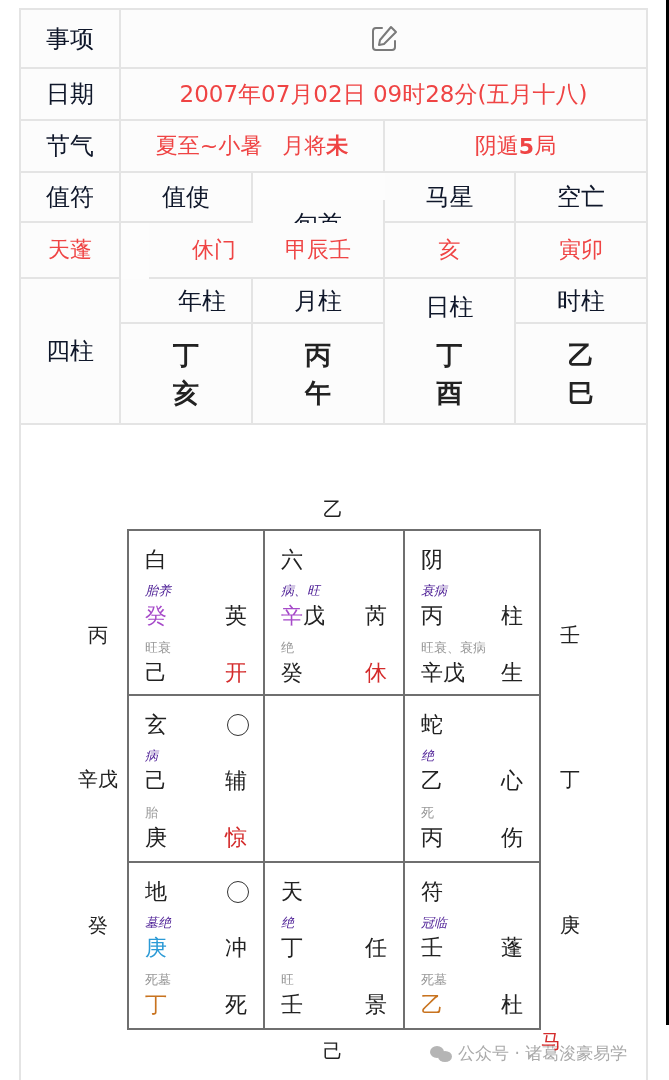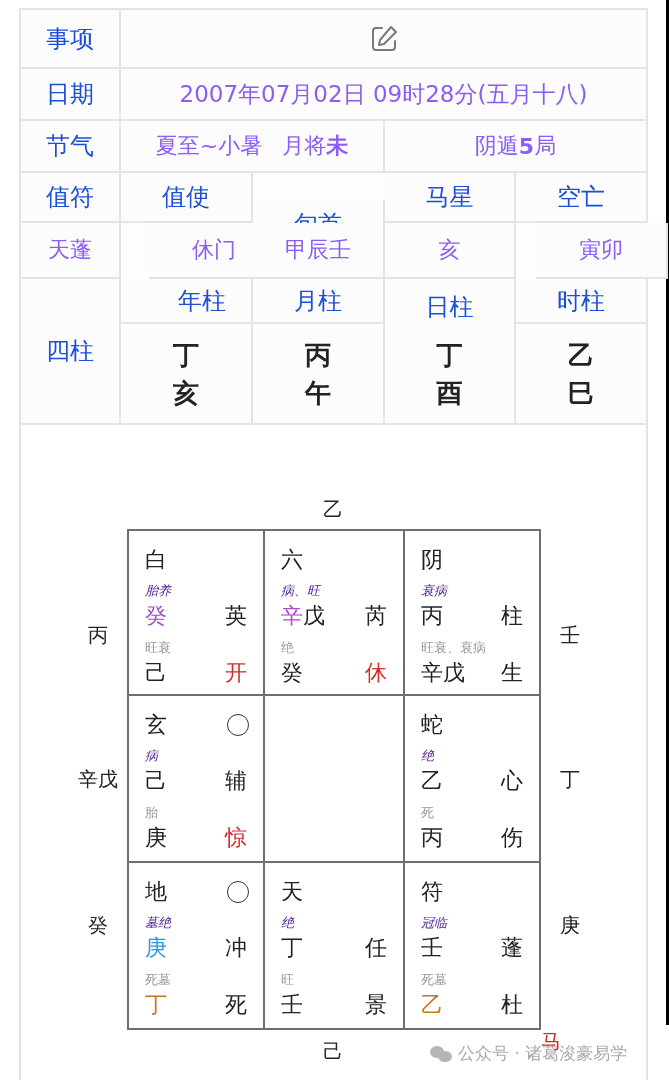--- a/index.html
+++ b/index.html
@@ -7,22 +7,22 @@
     width: 669px; height: 1080px; position: relative; overflow: hidden;
     background: #ffffff;
     font-family: "DejaVu Sans", "Liberation Sans", sans-serif;
     color: #222;
   }
   .right-edge { position: absolute; left: 666px; top: 0; width: 3px; height: 1025px; background: #000; }
   .outer { position: absolute; left: 19px; top: 8px; width: 629px; height: 1072px;
     border-left: 2px solid #e4e4e4; border-right: 2px solid #e4e4e4; border-top: 2px solid #e4e4e4; box-sizing: border-box; background: #fdfdfd; }
   .cell { position: absolute; box-sizing: border-box; border-right: 2px solid #e4e4e4; border-bottom: 2px solid #e4e4e4;
     display: flex; align-items: center; justify-content: center; background: #fcfcfc; }
-  .gold { color: #1d4ed8; font-size: 24px; }
-  .val { color: #8b5cf6; font-size: 22px; }
+  .gold { color: #0f172a; font-size: 24px; }
+  .val { color: #ef4444; font-size: 22px; }
   .pillar { flex-direction: column; font-size: 26px; font-weight: bold; color: #222; line-height: 38px; }
   .chart-area { position: absolute; left: 21px; top: 425px; width: 625px; height: 655px; background: #fff; }
   .side-label { position: absolute; font-size: 20px; color: #222; }
   .grid { position: absolute; left: 127px; top: 529px; width: 414px; height: 501px; border: 2px solid #6f6f6f; box-sizing: border-box; }
   .palace { position: absolute; box-sizing: border-box; }
   .vline { position: absolute; width: 2px; background: #6f6f6f; }
   .hline { position: absolute; height: 2px; background: #6f6f6f; }
   .p-god { position: absolute; left: 16px; top: 14px; font-size: 22px; color: #222; }
   .p-circle { position: absolute; right: 14px; top: 18px; width: 20px; height: 20px; border: 1.5px solid #333; border-radius: 50%; }
   .p-s1 { position: absolute; left: 16px; top: 51px; font-size: 13px; color: #4c1d95; font-style: italic; }
@@ -70,21 +70,21 @@
 <div class="cell gold" style="left:21px;top:173px;width:100px;height:50px;">值符</div>
 <div class="cell gold" style="left:121px;top:173px;width:132px;height:50px;">值使</div>
 <div class="cell gold" style="left:253px;top:173px;width:132px;height:50px;margin-top:27px;">旬首</div>
 <div class="cell gold" style="left:385px;top:173px;width:131px;height:50px;">马星</div>
 <div class="cell gold" style="left:516px;top:173px;width:132px;height:50px;">空亡</div>
 
 <div class="cell val" style="left:21px;top:223px;width:100px;height:56px;">天蓬</div>
 <div class="cell val" style="left:121px;top:223px;width:132px;height:56px;margin-left:28px;">休门</div>
 <div class="cell val" style="left:253px;top:223px;width:132px;height:56px;">甲辰壬</div>
 <div class="cell val" style="left:385px;top:223px;width:131px;height:56px;">亥</div>
-<div class="cell val" style="left:516px;top:223px;width:132px;height:56px;margin-left:20px;">寅卯</div>
+<div class="cell val" style="left:516px;top:223px;width:132px;height:56px;">寅卯</div>
 
 <div class="cell gold" style="left:21px;top:279px;width:100px;height:146px;">四柱</div>
 <div class="cell gold" style="left:121px;top:279px;width:132px;height:45px;padding-left:32px;">年柱</div>
 <div class="cell gold" style="left:253px;top:279px;width:132px;height:45px;">月柱</div>
 <div class="cell gold" style="left:385px;top:279px;width:131px;height:57px;">日柱</div>
 <div class="cell gold" style="left:516px;top:279px;width:132px;height:45px;">时柱</div>
 
 <div class="cell pillar" style="left:121px;top:324px;width:132px;height:101px;">
   <span>丁</span>
   <span>亥</span>

